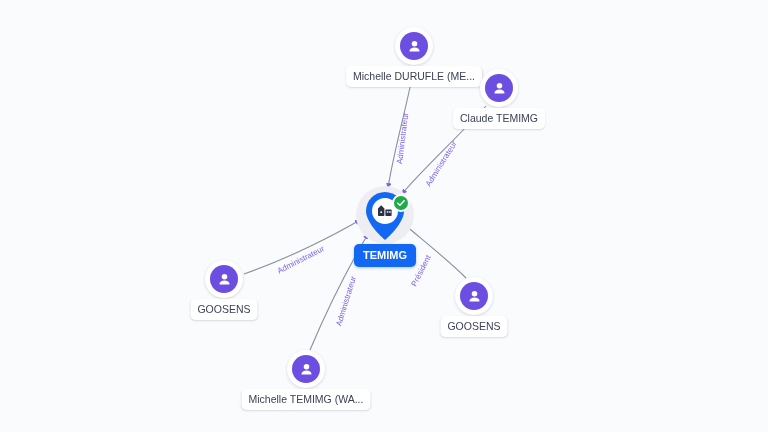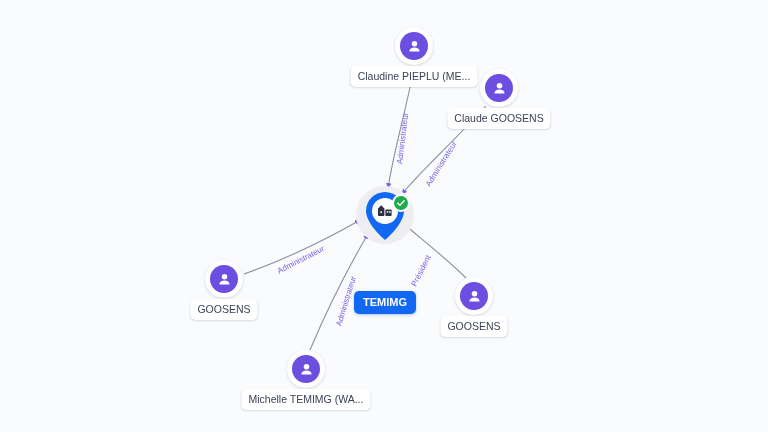--- a/index.html
+++ b/index.html
@@ -103,21 +103,20 @@
     transform: translateX(-50%);
     background: #1268f3;
     color: #ffffff;
     font-size: 11px;
     font-weight: bold;
     line-height: 1;
     padding: 6px 9px;
     border-radius: 5px;
     white-space: nowrap;
     box-shadow: 0 1px 3px rgba(18,104,243,0.35);
-    margin-top: 47px;
   }
   
   .edge-label {
     position: absolute;
     color: #7b61e8;
     font-size: 8px;
     line-height: 1;
     white-space: nowrap;
     transform-origin: 0 50%;
     pointer-events: none;
@@ -151,33 +150,33 @@
 
   <div class="person-node" style="left:414px; top:46px;">
     <div class="person-avatar-ring">
       <div class="person-avatar-circle">
         <svg width="17" height="17" viewBox="0 0 24 24" fill="#ffffff">
           <circle cx="12" cy="8" r="3.9"></circle>
           <path d="M12 13.4c-4.1 0-7 2.3-7 4.6v1.2h14v-1.2c0-2.3-2.9-4.6-7-4.6z"></path>
         </svg>
       </div>
     </div>
-    <div class="node-label">Claudine PIEPLU (ME...</div>
+    <div class="node-label">Michelle DURUFLE (ME...</div>
   </div>
 
   <div class="person-node" style="left:499px; top:88px;">
     <div class="person-avatar-ring">
       <div class="person-avatar-circle">
         <svg width="17" height="17" viewBox="0 0 24 24" fill="#ffffff">
           <circle cx="12" cy="8" r="3.9"></circle>
           <path d="M12 13.4c-4.1 0-7 2.3-7 4.6v1.2h14v-1.2c0-2.3-2.9-4.6-7-4.6z"></path>
         </svg>
       </div>
     </div>
-    <div class="node-label">Claude GOOSENS</div>
+    <div class="node-label">Claude TEMIMG</div>
   </div>
 
   <div class="person-node" style="left:224px; top:279px;">
     <div class="person-avatar-ring">
       <div class="person-avatar-circle">
         <svg width="17" height="17" viewBox="0 0 24 24" fill="#ffffff">
           <circle cx="12" cy="8" r="3.9"></circle>
           <path d="M12 13.4c-4.1 0-7 2.3-7 4.6v1.2h14v-1.2c0-2.3-2.9-4.6-7-4.6z"></path>
         </svg>
       </div>

